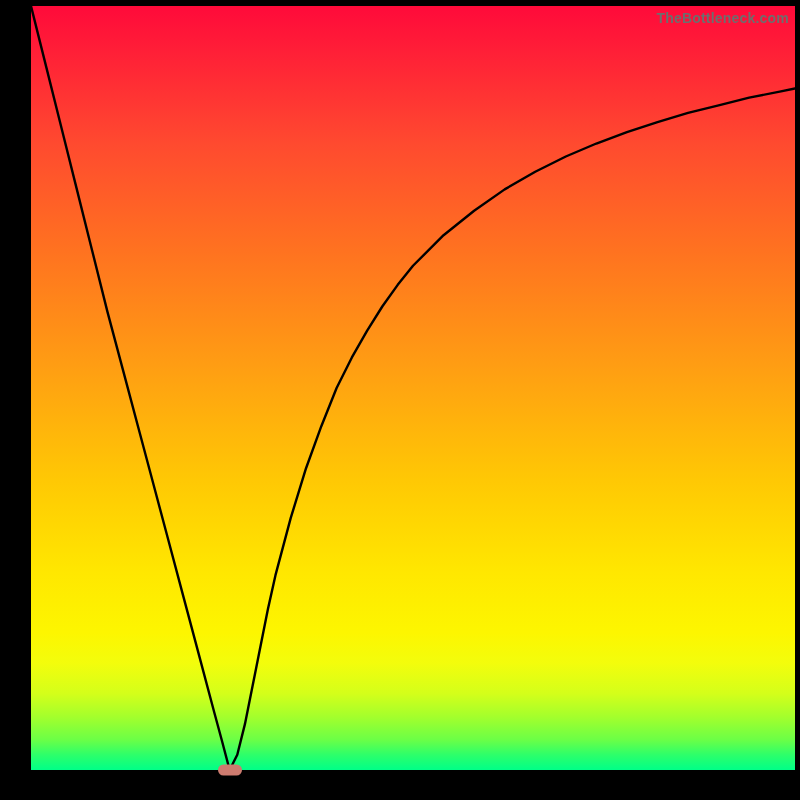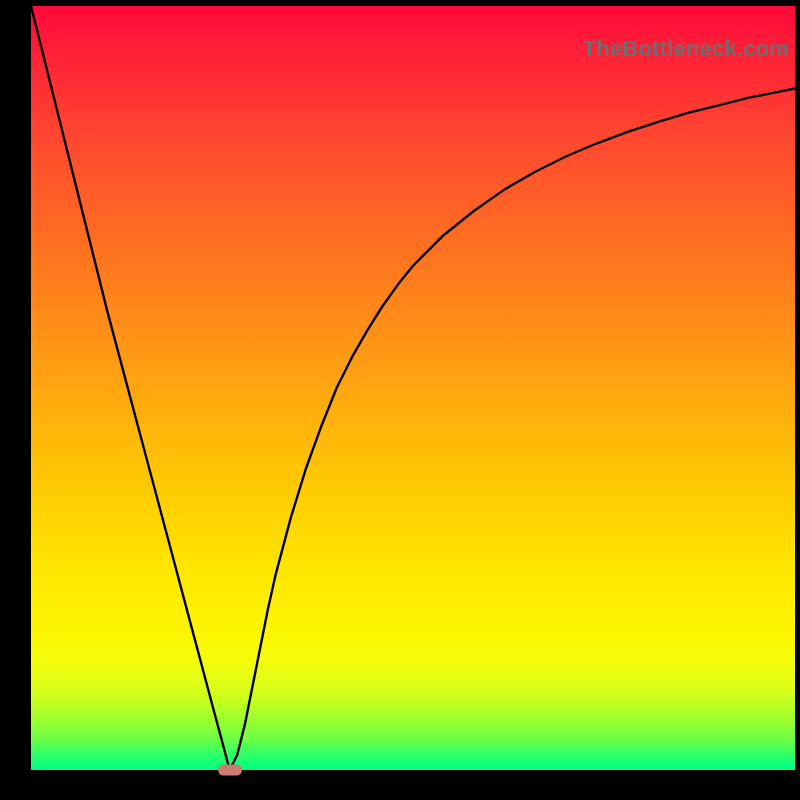--- a/index.html
+++ b/index.html
@@ -47,26 +47,25 @@
     left: 0;
     top: 0;
     width: 764px;
     height: 764px;
   }
   .watermark {
     position: absolute;
     top: 4px;
     right: 6px;
     color: #6e6e6e;
-    font-size: 22px;
+    font-size: 14px;
     font-weight: 600;
     letter-spacing: 0.2px;
     text-align: right;
     pointer-events: none;
-    margin-top: 26px;
   }
   .minmarker {
     position: absolute;
     width: 24px;
     height: 11px;
     border-radius: 6px;
     background: #cd7b6f;
     transform: translate(-50%, -50%);
   }
 </style>

